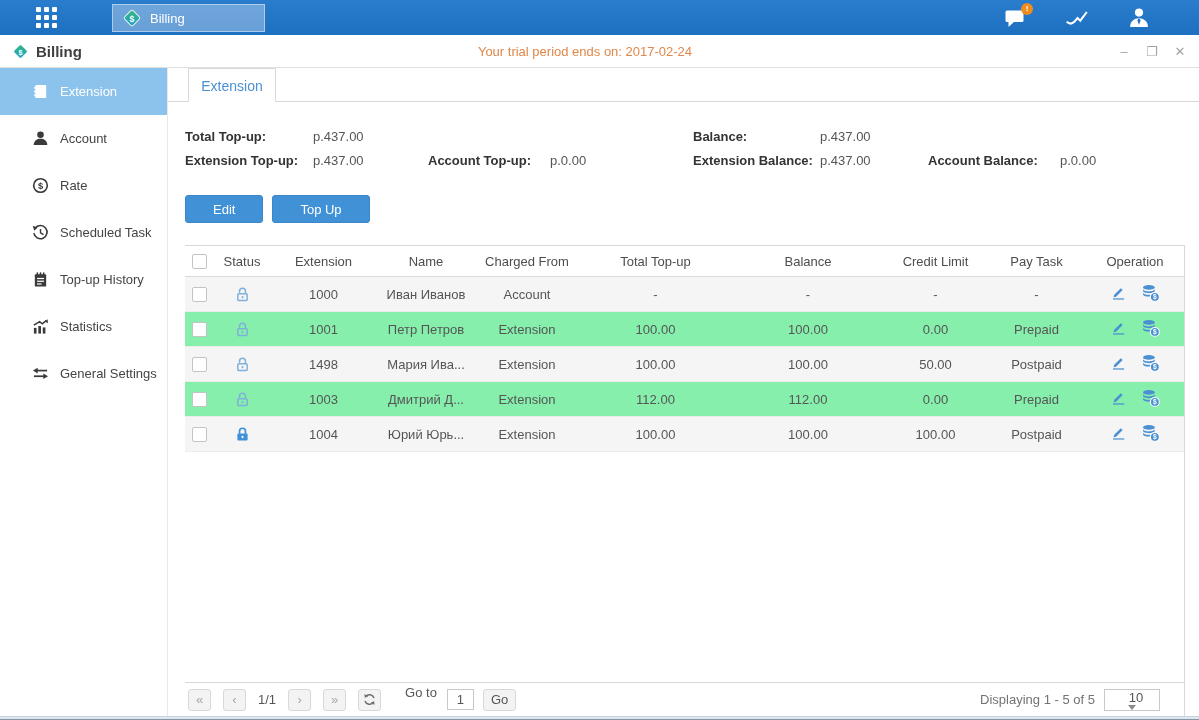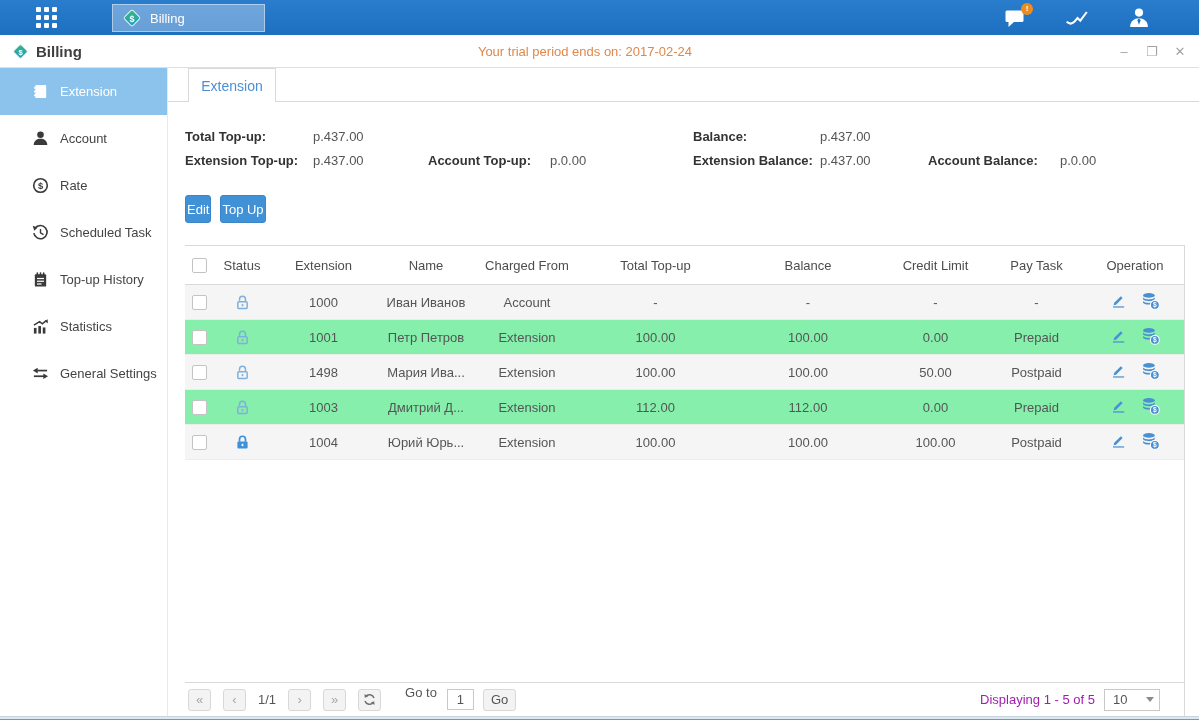--- a/index.html
+++ b/index.html
@@ -52,26 +52,26 @@
   .sum-row { position:absolute; left:0; right:0; height:18px; }
   .sum-row.r1 { top:17px; } .sum-row.r2 { top:41px; }
   .sum-row span { position:absolute; white-space:nowrap; }
   .lbl { font-weight:bold; color:#333; }
   .val { color:#555; }
   .p1l{left:17px} .p1v{left:145px} .p2l{left:260px} .p2v{left:382px}
   .p3l{left:525px} .p3v{left:652px} .p4l{left:760px} .p4v{left:892px}
 
   .actions { position:absolute; left:17px; top:127px; display:flex; gap:9px; }
   .btn-blue { background:#4191d6; border:1px solid #3a86c8; color:#fff; font-size:13px;
-    font-family:"Liberation Sans",sans-serif; height:28px; padding:0 1px; border-radius:3px; cursor:pointer; }
+    font-family:"Liberation Sans",sans-serif; height:28px; padding:0 27px; border-radius:3px; cursor:pointer; }
 
   
   .grid-panel { position:absolute; left:17px; top:177px; bottom:0; width:1000px;
     border-right:1px solid #d9d9d9; display:flex; flex-direction:column; background:#fff; }
-  .thead { display:flex; height:40px; border-top:1px solid #d9d9d9; border-bottom:1px solid #d9d9d9;
+  .thead { display:flex; height:32px; border-top:1px solid #d9d9d9; border-bottom:1px solid #d9d9d9;
     align-items:center; color:#4d4d4d; font-size:13px; }
   .trow { display:flex; height:35px; border-bottom:1px solid #ececec; align-items:center;
     color:#555; font-size:13px; background:#86efac; }
   .trow:nth-child(even) { background:#f5f5f5; }
   .cell { flex:none; text-align:center; overflow:hidden; white-space:nowrap; }
   .c0{width:28px} .c1{width:58px} .c2{width:105px} .c3{width:100px} .c4{width:102px}
   .c5{width:155px} .c6{width:150px} .c7{width:105px} .c8{width:97px} .c9{width:100px}
   .cb { display:inline-block; width:15px; height:15px; border:1px solid #c3c3c3; border-radius:2px;
     background:#fff; vertical-align:middle; cursor:pointer; }
   .lock { display:inline-flex; vertical-align:middle; }
@@ -86,23 +86,23 @@
     padding:0 24px 0 3px; font-size:13px; color:#555; background:#fff; }
   .pg-btn { width:23px; height:22px; border:1px solid #d8d8d8; background:#f3f3f3; border-radius:3px;
     color:#a8a8a8; font-size:13px; line-height:20px; text-align:center; margin-right:12px; cursor:pointer; }
   .pg-label { margin-right:12px; color:#555; }
   .goto-label { margin:0 10px 15px 12px; }
   .goto-input { width:27px; height:21px; border:1px solid #c9c9c9; text-align:center; font-size:13px;
     color:#555; font-family:"Liberation Sans",sans-serif; margin-right:9px; }
   .go-btn { height:22px; padding:0 7px; border:1px solid #d8d8d8; background:#f3f3f3; border-radius:3px;
     font-size:13px; color:#555; font-family:"Liberation Sans",sans-serif; cursor:pointer; }
   .tb-spacer { flex:1; }
-  .displaying { margin-right:9px; color:#a21caf; }
+  .displaying { margin-right:9px; color:#737373; }
   .pagesize { width:56px; height:22px; border:1px solid #c9c9c9; background:#fff; display:flex;
-    align-items:center; cursor:pointer; }
+    align-items:center; cursor:pointer;flex-direction:column; }
   .pagesize .ps-val { flex:1; padding-left:8px; color:#555; }
   .ps-trigger { width:18px; height:100%; display:flex; align-items:center; justify-content:center; }
   .caret { width:0; height:0; border-left:4px solid transparent; border-right:4px solid transparent;
     border-top:5px solid #8a8a8a; }
 
   .bottom-frame { position:absolute; left:0; bottom:0; width:100%; height:4px;
     background:#dce8f1; border-top:1px solid #c8d4de; border-bottom:1px solid #8496a5; }
 </style>
 </head>
 <body>

